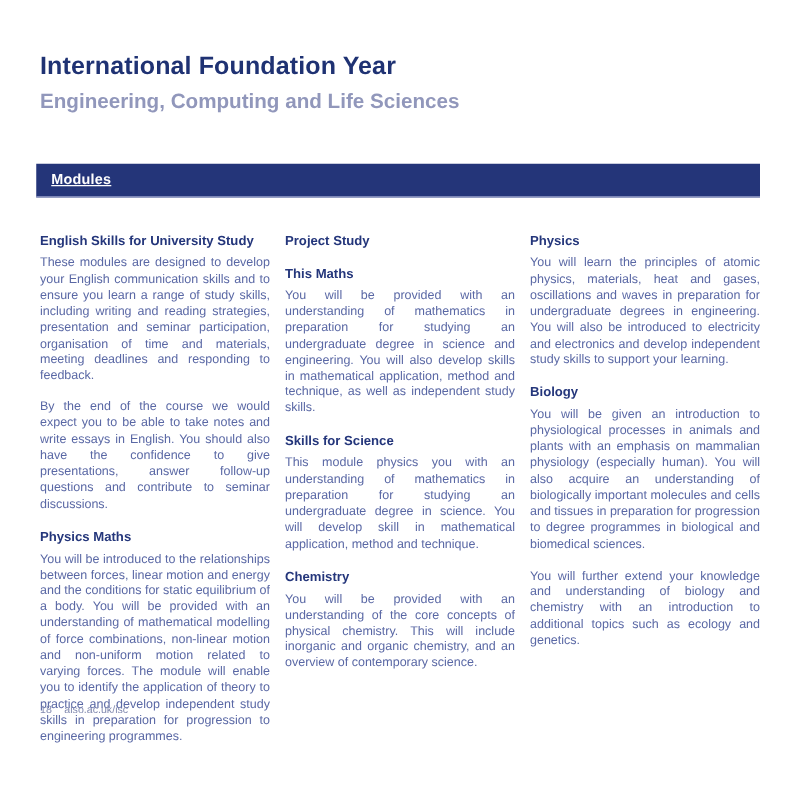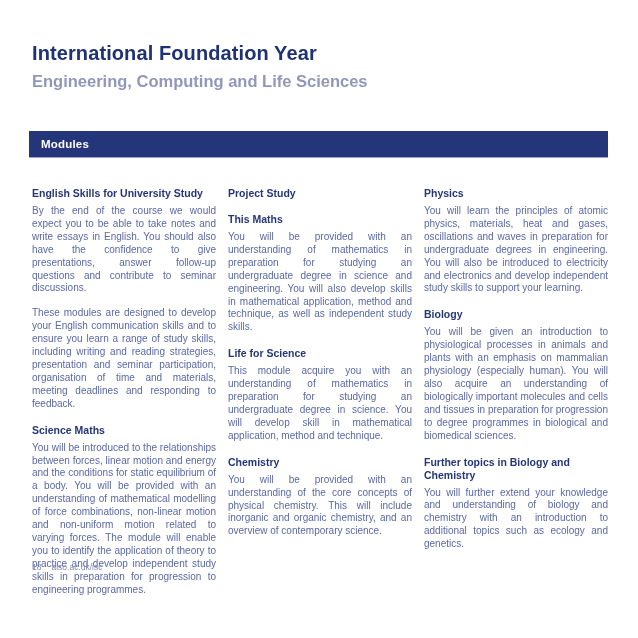--- a/index.html
+++ b/index.html
@@ -38,20 +38,21 @@
     display: flex;
     align-items: center;
     padding-left: 12px;
     border-bottom: 1px solid #9aa3cc;
   }
   .banner-label {
     color: #ffffff;
     font-size: 11.5px;
     font-weight: bold;
     letter-spacing: 0.2px;
+    text-decoration: underline;
   }
   .columns {
     display: grid;
     grid-template-columns: repeat(3, 1fr);
     column-gap: 12px;
     padding: 29px 30px 0 32px;
   }
   .module { margin-top: 13px; }
   .col .module:first-child { margin-top: 0; }
   .module-heading {
@@ -92,58 +93,57 @@
 
   <div class="banner">
     <span class="banner-label">Modules</span>
   </div>
 
   <div class="columns">
 
     <div class="col">
       <div class="module">
         <h3 class="module-heading">English Skills for University Study</h3>
+        <p class="module-para">These modules are designed to develop your English communication skills and to ensure you learn a range of study skills, including writing and reading strategies, presentation and seminar participation, organisation of time and materials, meeting deadlines and responding to feedback.</p>
         <p class="module-para">By the end of the course we would expect you to be able to take notes and write essays in English. You should also have the confidence to give presentations, answer follow-up questions and contribute to seminar discussions.</p>
-        <p class="module-para">These modules are designed to develop your English communication skills and to ensure you learn a range of study skills, including writing and reading strategies, presentation and seminar participation, organisation of time and materials, meeting deadlines and responding to feedback.</p>
       </div>
       <div class="module">
-        <h3 class="module-heading">Science Maths</h3>
+        <h3 class="module-heading">Physics Maths</h3>
         <p class="module-para">You will be introduced to the relationships between forces, linear motion and energy and the conditions for static equilibrium of a body. You will be provided with an understanding of mathematical modelling of force combinations, non-linear motion and non-uniform motion related to varying forces. The module will enable you to identify the application of theory to practice and develop independent study skills in preparation for progression to engineering programmes.</p>
       </div>
     </div>
 
     <div class="col">
       <div class="module">
         <h3 class="module-heading">Project Study</h3>
       </div>
       <div class="module">
         <h3 class="module-heading">This Maths</h3>
         <p class="module-para">You will be provided with an understanding of mathematics in preparation for studying an undergraduate degree in science and engineering. You will also develop skills in mathematical application, method and technique, as well as independent study skills.</p>
       </div>
       <div class="module">
-        <h3 class="module-heading">Life for Science</h3>
-        <p class="module-para">This module acquire you with an understanding of mathematics in preparation for studying an undergraduate degree in science. You will develop skill in mathematical application, method and technique.</p>
+        <h3 class="module-heading">Skills for Science</h3>
+        <p class="module-para">This module physics you with an understanding of mathematics in preparation for studying an undergraduate degree in science. You will develop skill in mathematical application, method and technique.</p>
       </div>
       <div class="module">
         <h3 class="module-heading">Chemistry</h3>
         <p class="module-para">You will be provided with an understanding of the core concepts of physical chemistry. This will include inorganic and organic chemistry, and an overview of contemporary science.</p>
       </div>
     </div>
 
     <div class="col">
       <div class="module">
         <h3 class="module-heading">Physics</h3>
         <p class="module-para">You will learn the principles of atomic physics, materials, heat and gases, oscillations and waves in preparation for undergraduate degrees in engineering. You will also be introduced to electricity and electronics and develop independent study skills to support your learning.</p>
       </div>
       <div class="module">
         <h3 class="module-heading">Biology</h3>
         <p class="module-para">You will be given an introduction to physiological processes in animals and plants with an emphasis on mammalian physiology (especially human). You will also acquire an understanding of biologically important molecules and cells and tissues in preparation for progression to degree programmes in biological and biomedical sciences.</p>
       </div>
       <div class="module">
-        <h3 class="module-heading">Further topics in Biology and Chemistry</h3>
         <p class="module-para">You will further extend your knowledge and understanding of biology and chemistry with an introduction to additional topics such as ecology and genetics.</p>
       </div>
     </div>
 
   </div>
 
   <div class="footer">
     <span>18</span>
     <span>also.ac.uk/isc</span>
   </div>

